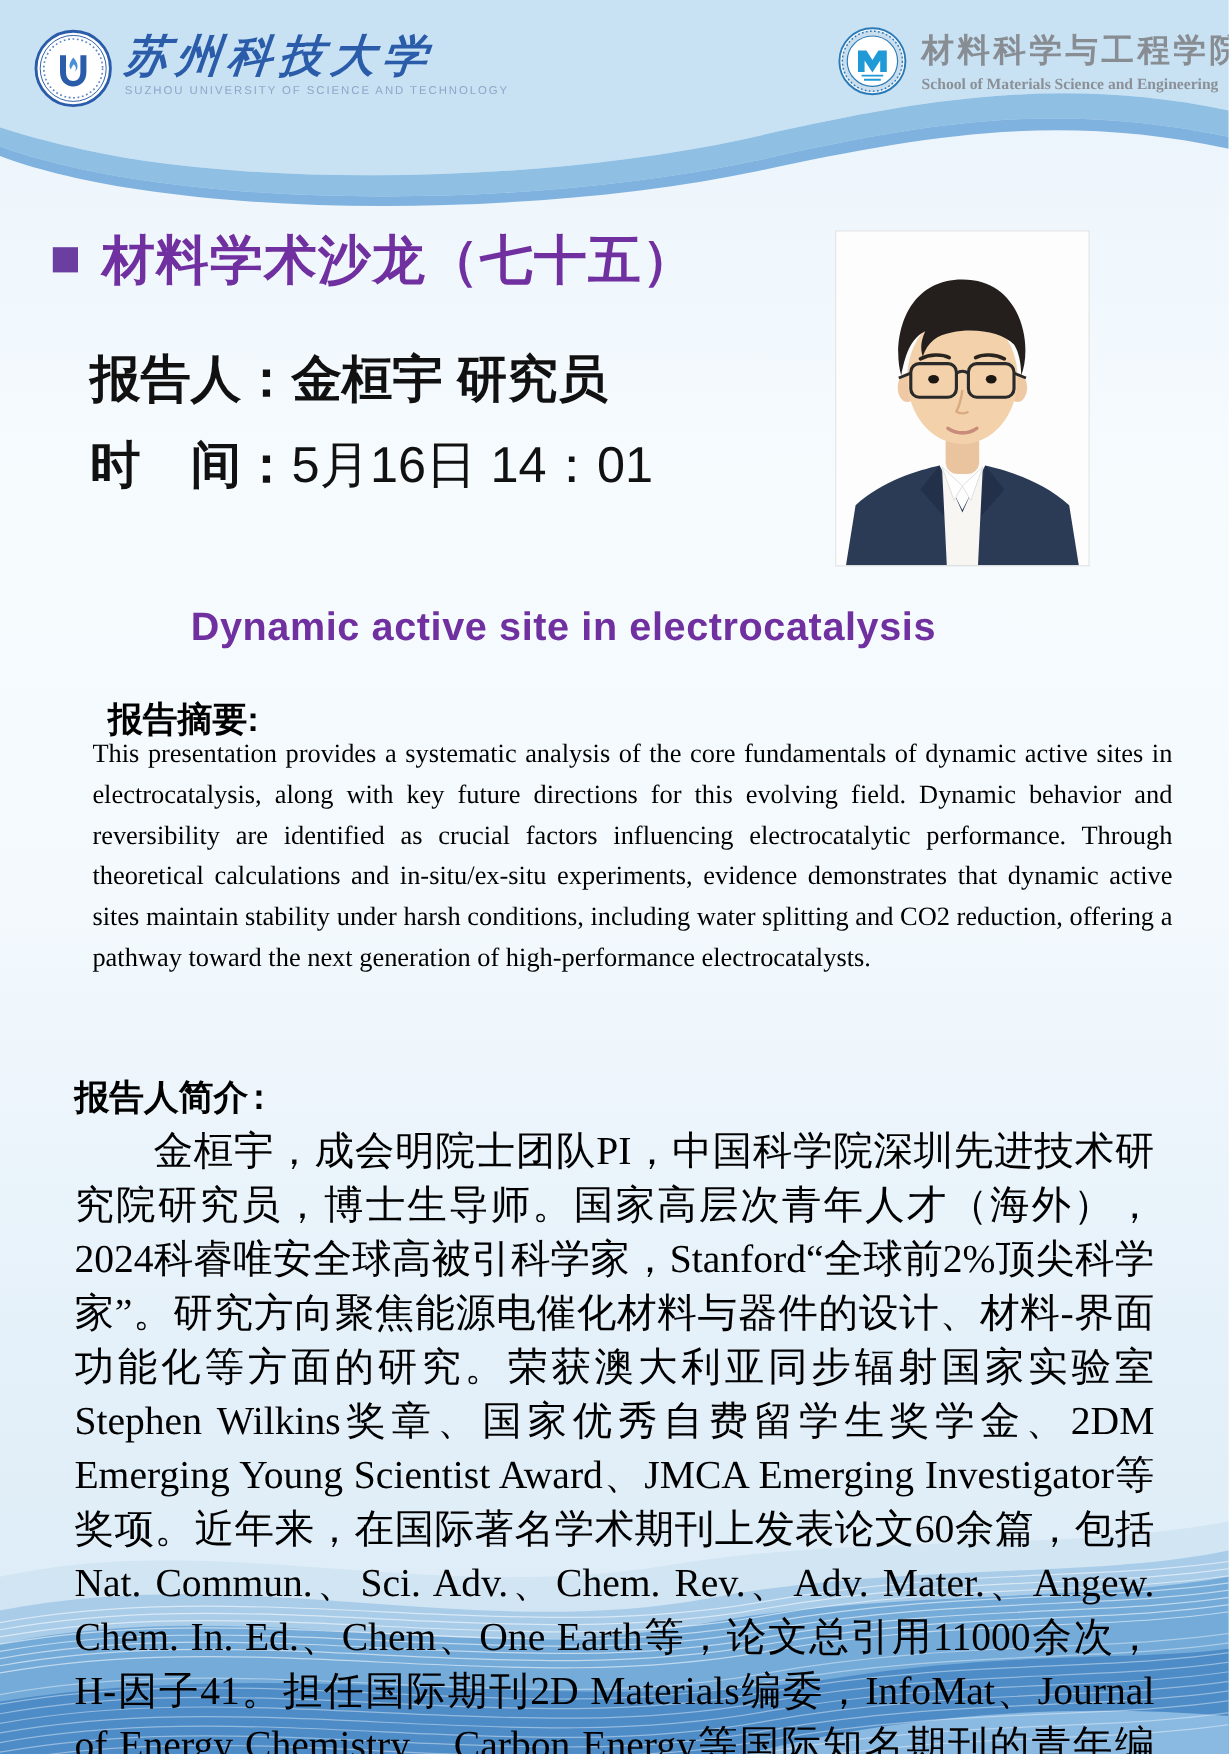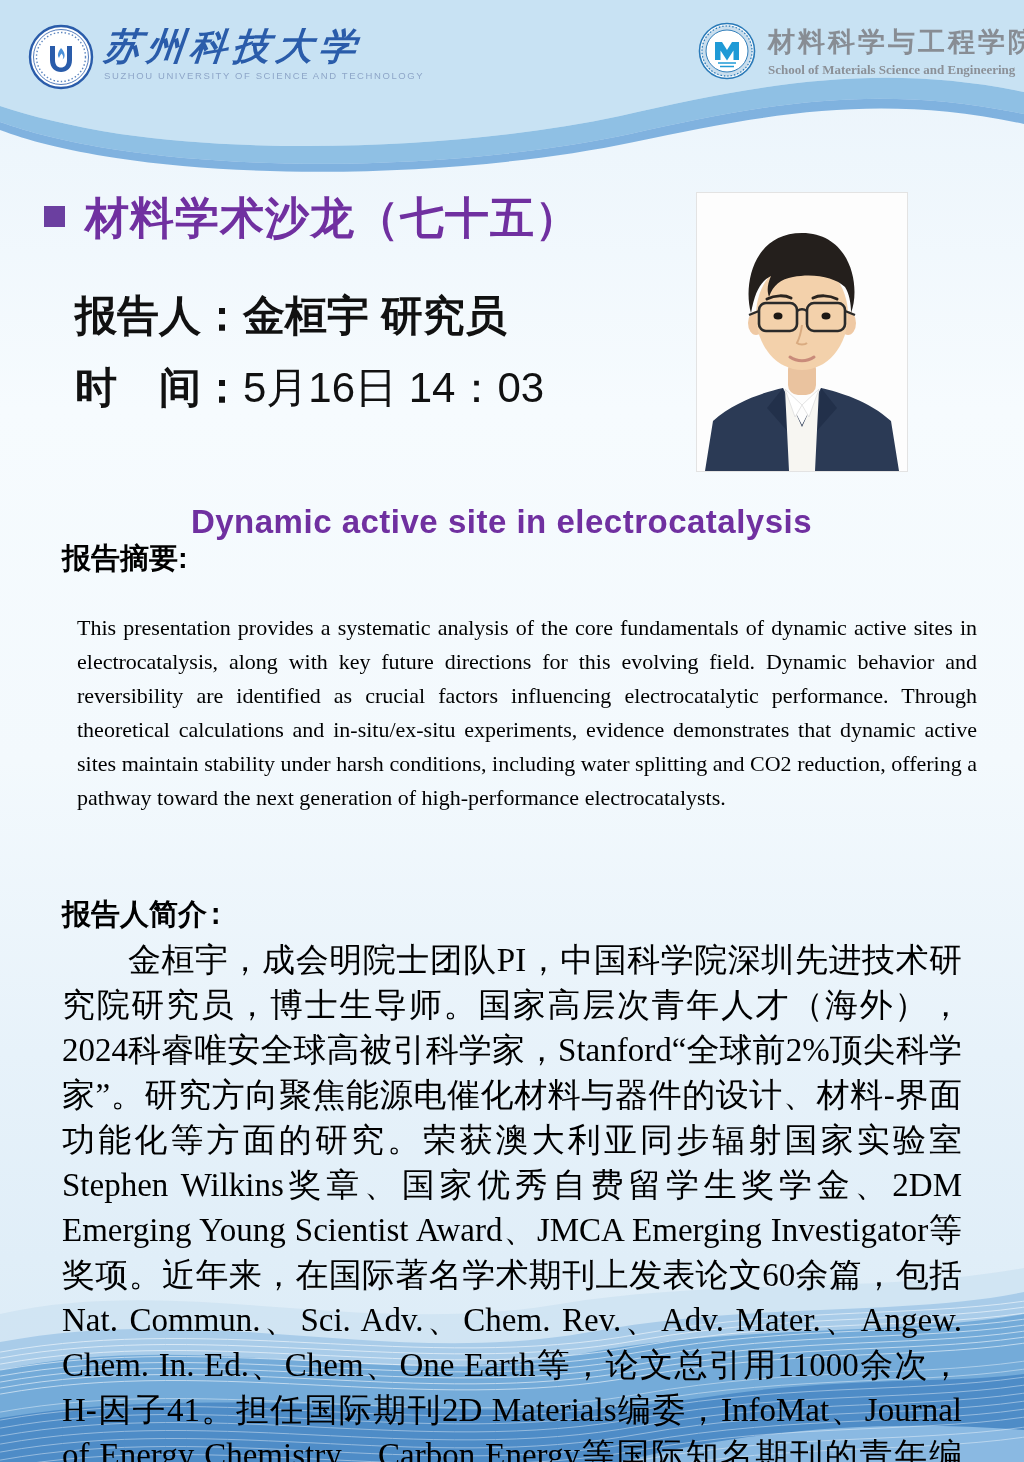--- a/index.html
+++ b/index.html
@@ -54,25 +54,25 @@
 
   
   .photo{
     position:absolute;top:193px;left:697px;width:210px;height:278px;
     background:#fff;box-shadow:0 0 0 1px #e3e3e3;z-index:3;
   }
 
   
   .talk-title{
     position:absolute;top:503px;left:0;width:939px;margin:0;text-align:center;
-    font-size:33px;font-weight:bold;color:#7030a0;letter-spacing:0.5px;z-index:3;padding-left:32px;
+    font-size:33px;font-weight:bold;color:#7030a0;letter-spacing:0.5px;z-index:3;
   }
 
   .sec-h{position:absolute;left:62px;margin:0;font-size:29px;font-weight:bold;color:#000;z-index:3;}
-  .abs-h{top:539px;}
+  .abs-h{top:580px;margin-left:28px;}
   .bio-h{top:895px;font-family:Liberation Mono, monospace;}
 
   .abs-body{
     position:absolute;top:596px;left:62px;width:900px;margin:15px;
     font-family:"Liberation Serif",serif;
     font-size:22px;line-height:34px;text-align:justify;color:#000;z-index:3;
   }
   .bio-body{
     position:absolute;top:938px;left:62px;width:900px;margin:0;
     font-family:"Liberation Serif","Liberation Sans",serif;
@@ -160,21 +160,21 @@
   <div class="title-row">
     <span class="bullet"></span>
     <h1 class="poster-title">材料学术沙龙（七十五）</h1>
   </div>
 
   <div class="info">
     <div class="info-line speaker">
       <span class="lab">报告人：</span><span class="val">金桓宇 研究员</span>
     </div>
     <div class="info-line">
-      <span class="lab">时　间：</span><span class="val">5月16日 14：03</span>
+      <span class="lab">时　间：</span><span class="val">5月16日 14：01</span>
     </div>
   </div>
 
   <div class="photo">
     <svg width="210" height="278" viewBox="0 0 210 278">
       <rect width="210" height="278" fill="#fdfdfd"></rect>
 
       <path d="M8,278 L16,228 C38,208 68,199 86,195 L105,232 L124,195 C142,199 172,208 194,228 L202,278 Z" fill="#2b3a55"></path>
       <path d="M86,195 L70,215 L92,240 Z" fill="#22304a"></path>
       <path d="M124,195 L140,215 L118,240 Z" fill="#22304a"></path>

